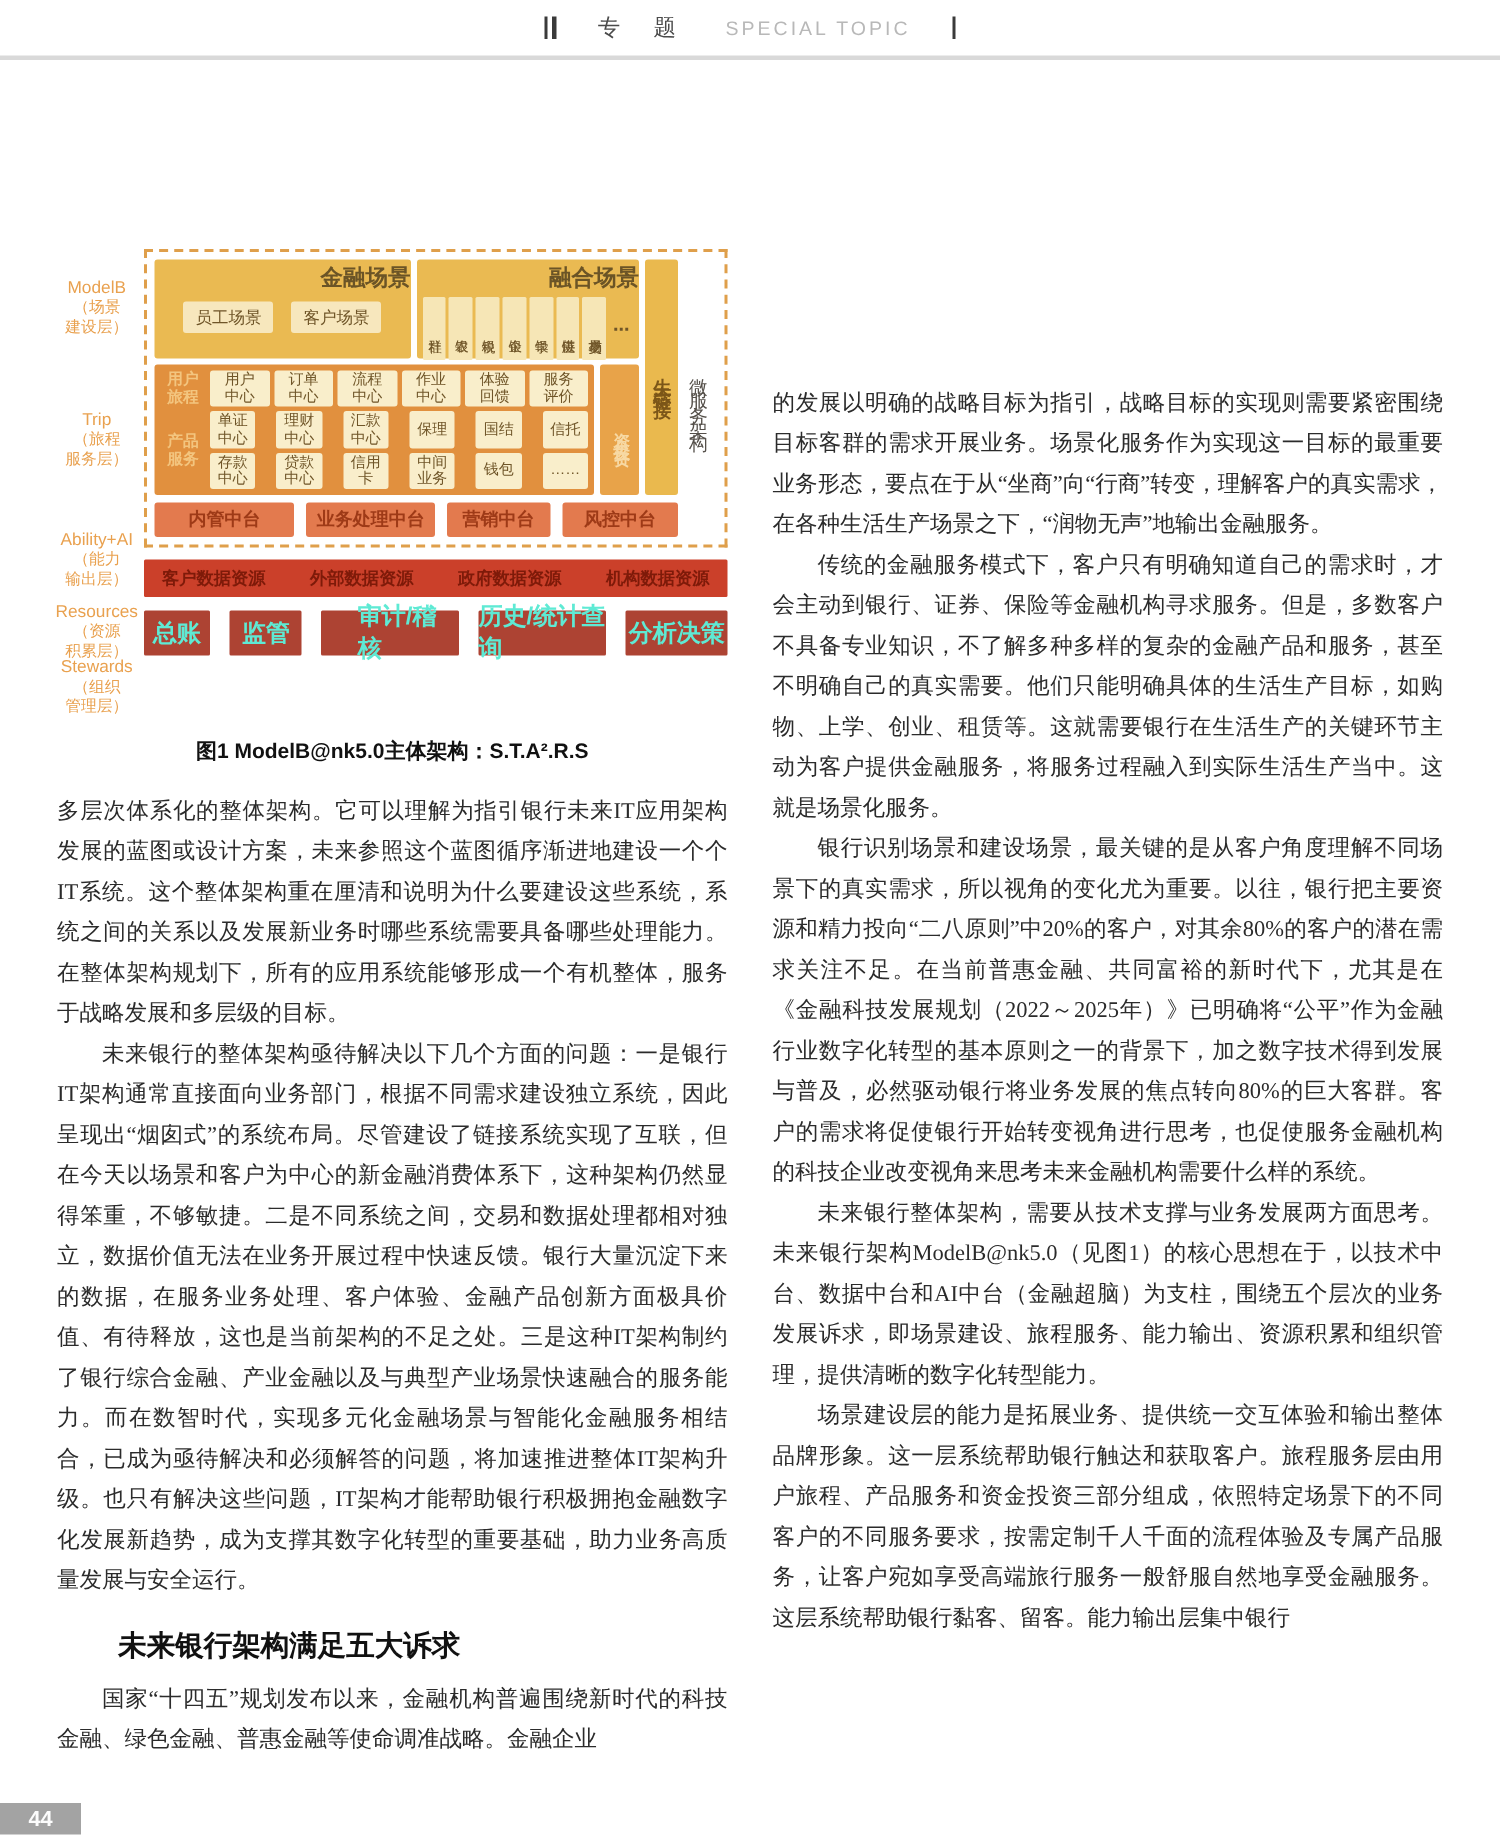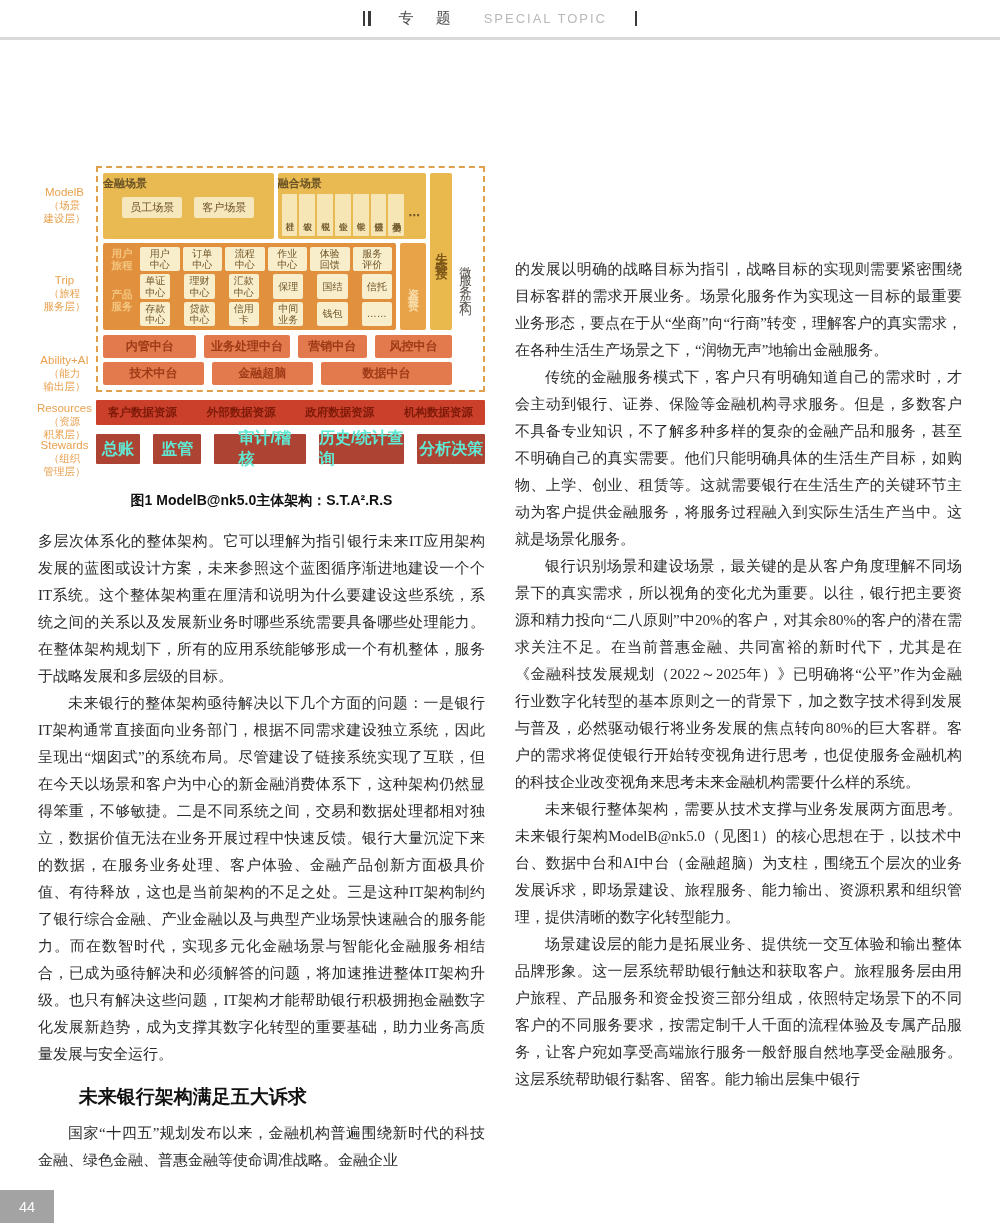--- a/index.html
+++ b/index.html
@@ -39,21 +39,21 @@
   .diag{flex:1;min-width:0;}
 
   .dashed{border:2px dashed #df9f4b;padding:5px;display:flex;}
   .main{flex:1;display:flex;flex-direction:column;min-width:0;}
   .region1{display:flex;gap:4px;}
   .stack{flex:1;display:flex;flex-direction:column;gap:4px;min-width:0;}
   .scene-row{height:66px;display:flex;gap:4px;}
   .goldblk{background:#eaba52;border-radius:2px;}
   .fin{flex:1.15;}
   .fus{flex:1;}
-  .blk-title{font-size:11px;color:#6b5426;text-align:left;font-weight:bold;padding-top:3px;}
+  .blk-title{font-size:15px;color:#6b5426;text-align:right;font-weight:bold;padding-top:3px;}
   .fin-boxes{display:flex;justify-content:center;gap:12px;margin-top:6px;}
   .cream-box{background:#f7e7bd;font-size:11px;color:#6f5528;padding:3px 8px;border-radius:2px;white-space:nowrap;}
   .fus-cols{display:flex;gap:2px;padding:3px 4px 0;}
   .fcol{flex:1;background:#f6e6b6;height:42px;display:flex;align-items:center;justify-content:center;
         font-size:9px;color:#6f5528;border-radius:1px;writing-mode:vertical-rl;}
   .fcol.more{background:transparent;writing-mode:horizontal-tb;font-weight:bold;font-size:11px;}
 
   .trip-row{flex:1;display:flex;gap:4px;height:96px;}
   .trip{flex:1;background:#e1903e;padding:4px;display:flex;flex-direction:column;gap:3px;border-radius:2px;min-width:0;}
   .trow{flex:1;display:flex;gap:3px;}
@@ -94,22 +94,22 @@
         justify-content:center;border-radius:1px;}
   .stewards .sbox:nth-child(1){flex:0.62;}
   .stewards .sbox:nth-child(2){flex:0.68;}
   .stewards .sbox:nth-child(3){flex:0.95;padding-left:24px;}
   .stewards .sbox:nth-child(4){flex:1.2;}
   .stewards .sbox:nth-child(5){flex:0.95;}
 
   figcaption{margin-top:14px;text-align:center;font-weight:bold;font-size:14px;color:#111;}
 
   
-  .pagenum{position:absolute;left:0;bottom:7px;width:54px;height:33px;background:#a3a3a3;color:#fcfcfc;
-           display:flex;align-items:center;justify-content:center;font-size:14.5px;font-weight:normal;
+  .pagenum{position:absolute;left:0;bottom:7px;width:54px;height:21px;background:#a3a3a3;color:#fcfcfc;
+           display:flex;align-items:center;justify-content:center;font-size:14.5px;font-weight:bold;
            font-family:"Liberation Sans","DejaVu Sans",sans-serif;margin-top:44px;}
 </style>
 </head>
 <body>
 
 <div class="page">
 
   <div class="hdr">
     <span class="dbar">
         <span class="bar"></span>
@@ -267,25 +267,20 @@
                   </div>
                 </div>
 
                 <div class="ability">
                   <div class="arow r1">
                     <span class="abox">内管中台</span>
                     <span class="abox">业务处理中台</span>
                     <span class="abox">营销中台</span>
                     <span class="abox">风控中台</span>
                   </div>
-                  <div class="arow r2">
-                    <span class="abox">技术中台</span>
-                    <span class="abox">金融超脑</span>
-                    <span class="abox">数据中台</span>
-                  </div>
                 </div>
               </div>
 
               <div class="micro">
                 <span class="vtext">微服务架构</span>
               </div>
             </div>
 
             <div class="resources">
               <span>客户数据资源</span>

